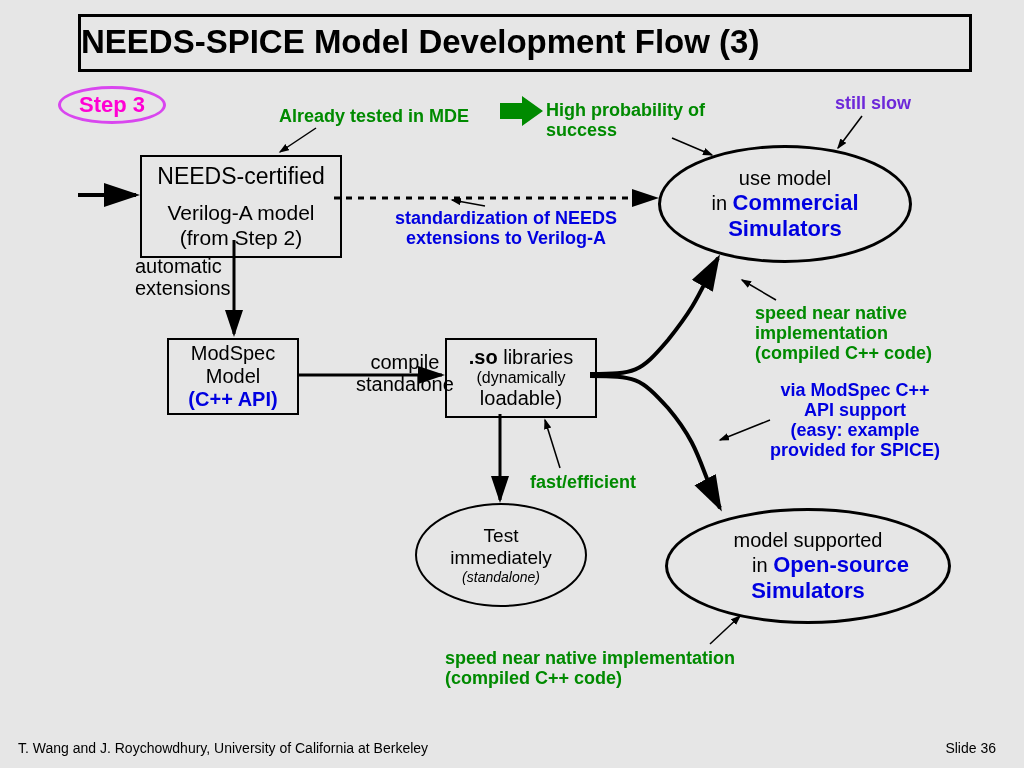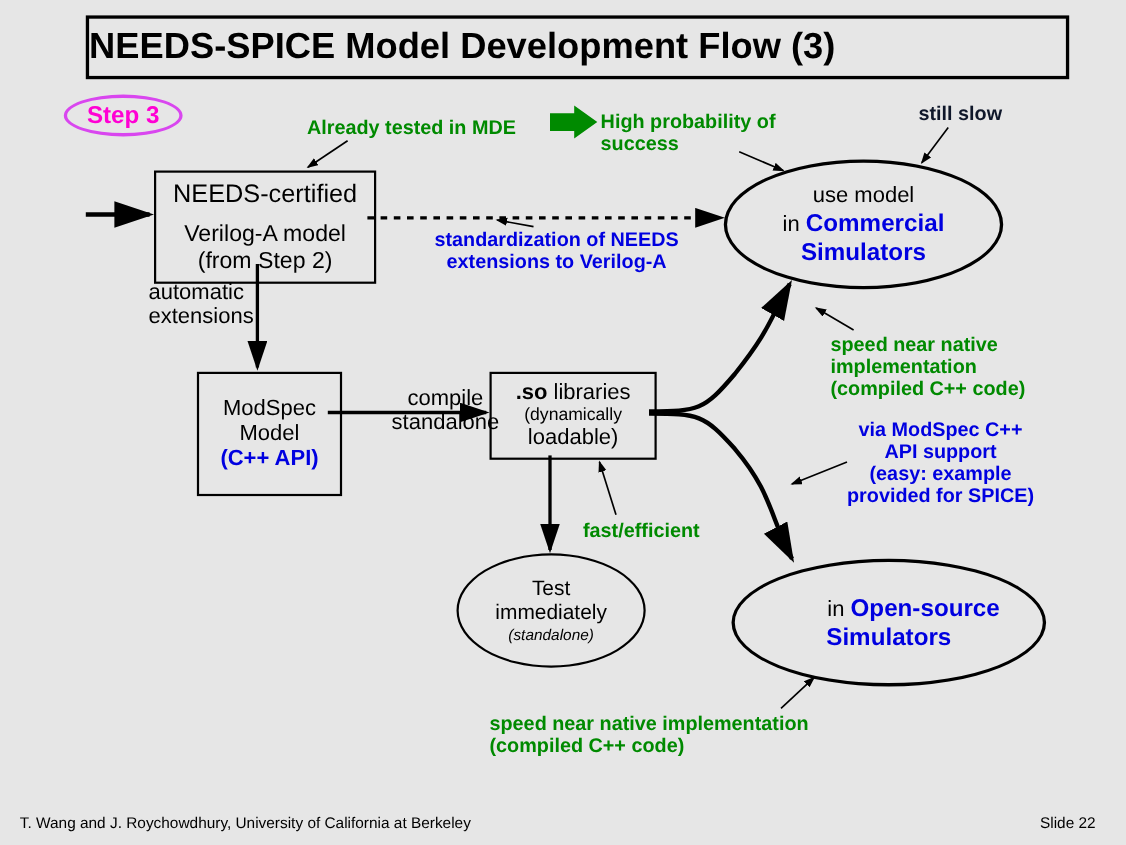--- a/index.html
+++ b/index.html
@@ -61,21 +61,21 @@
     justify-content: center;
     line-height: 1.15;
   }
   .label {
     position: absolute;
     font-size: 18px;
     line-height: 1.12;
   }
   .green  { color: #008a00; font-weight: bold; }
   .blue   { color: #0000e0; font-weight: bold; }
-  .red    { color: #0f172a; font-weight: bold; }
+  .red    { color: #6d28d9; font-weight: bold; }
   .black  { color: #000; }
 
   .footer-left {
     position: absolute;
     bottom: 12px;
     left: 18px;
     font-size: 14px;
     color: #000;
   }
   .footer-right {
@@ -104,21 +104,21 @@
   </div>
 
   <div class="step-badge">Step 3</div>
 
   <div class="box" style="left:140px; top:155px; width:190px; padding:6px 4px;">
     <div style="font-size:23px;">NEEDS-certified</div>
     <div style="font-size:21px;margin-top:12px;">Verilog-A model</div>
     <div style="font-size:21px;">(from Step 2)</div>
   </div>
 
-  <div class="box" style="left:179px; top:338px; width:120px; padding:20px 4px;text-align:center;">
+  <div class="box" style="left:167px; top:338px; width:120px; padding:2px 4px;text-align:center;">
     <div style="font-size:20px;">ModSpec</div>
     <div style="font-size:20px;">Model</div>
     <div style="font-size:20px; color:#0000e0; font-weight:bold;">(C++ API)</div>
   </div>
 
   <div class="box" style="left:445px; top:338px; width:140px; padding:6px 4px;">
     <div style="font-size:20px;">
       <b>.so</b><span> libraries</span>
     </div>
     <div style="font-size:16px;">(dynamically</div>
@@ -133,20 +133,21 @@
     <div class="blue" style="font-size:22px;">Simulators</div>
   </div>
 
   <div class="ellipse" style="left:415px; top:503px; width:168px; height:100px; border-width:2px;">
     <div style="font-size:19px;">Test</div>
     <div style="font-size:19px;">immediately</div>
     <div style="font-size:14px; font-style:italic;">(standalone)</div>
   </div>
 
   <div class="ellipse" style="left:665px; top:508px; width:280px; height:110px;">
+    <div style="font-size:20px;">model supported</div>
     <div style="font-size:20px;padding-left:45px;">
       <span>in </span><span class="blue" style="font-size:22px;">Open-source</span>
     </div>
     <div class="blue" style="font-size:22px;">Simulators</div>
   </div>
 
   <div class="label green" style="left:279px; top:106px;">Already tested in MDE</div>
   <div class="label green" style="left:546px; top:100px; white-space:pre-line;">High probability of
 success</div>
   <div class="label red" style="left:835px; top:93px;">still slow</div>
@@ -161,21 +162,21 @@
 implementation
 (compiled C++ code)</div>
   <div class="label blue" style="left:770px; top:380px; text-align:center; white-space:pre-line;">via ModSpec C++
 API support
 (easy: example
 provided for SPICE)</div>
   <div class="label green" style="left:445px; top:648px; white-space:pre-line;">speed near native implementation
 (compiled C++ code)</div>
 
   <div class="footer-left">T. Wang and J. Roychowdhury, University of California at Berkeley</div>
-  <div class="footer-right">Slide 22</div>
+  <div class="footer-right">Slide 36</div>
 
   <svg class="overlay">
     <defs>
       <marker id="ah" markerWidth="10" markerHeight="10" refX="8" refY="3" orient="auto">
         <path d="M0,0 L9,3 L0,6 Z" fill="#000"></path>
       </marker>
       <marker id="ahsm" markerWidth="8" markerHeight="8" refX="6" refY="2.5" orient="auto">
         <path d="M0,0 L7,2.5 L0,5 Z" fill="#000"></path>
       </marker>
     </defs>

